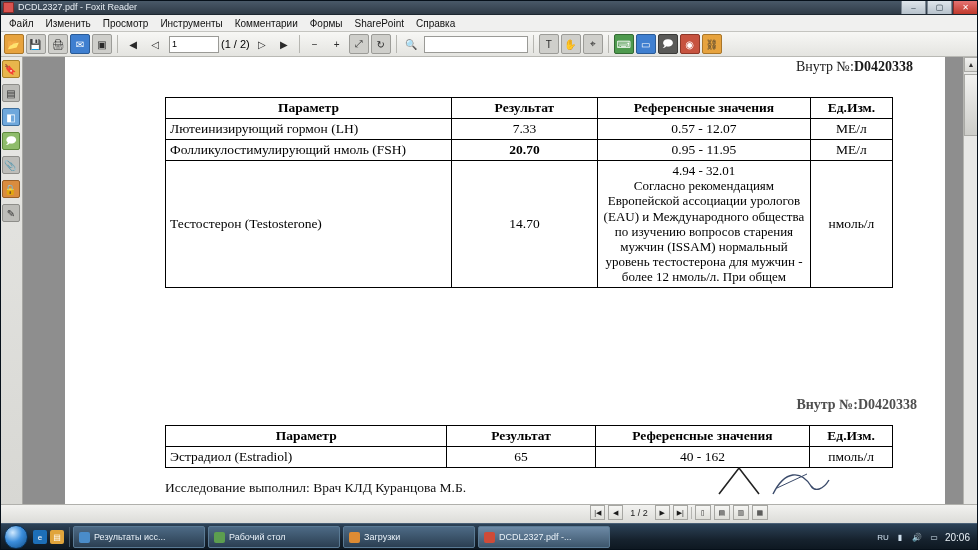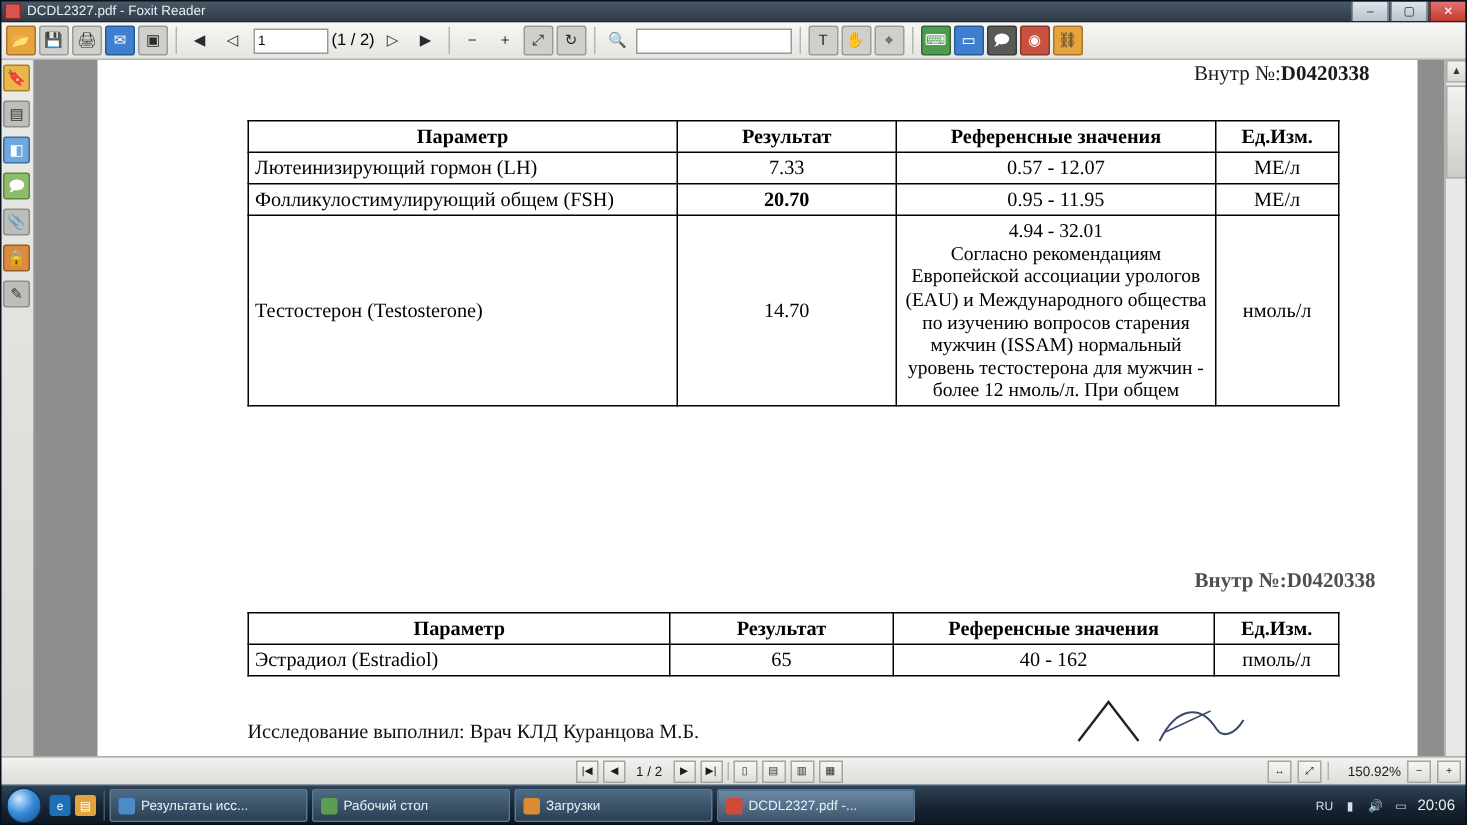--- a/index.html
+++ b/index.html
@@ -142,21 +142,21 @@
   }
   .vsbtn{width:13px;height:13px;background:linear-gradient(#f2f2f0,#d9d9d5);
     border:1px solid #a9a9a5;font-size:7px;display:flex;align-items:center;justify-content:center;color:#333;}
   .vthumb{width:12px;height:60px;background:linear-gradient(#f2f2f0,#cdcdc9);
     border:1px solid #a9a9a5;margin-top:2px;}
 
   
   .statusbar{
     height:18px;background:linear-gradient(#f2f2f0,#dcdcd8);
     border-top:1px solid #b0b0ac;display:flex;align-items:center;
-    font-size:9px;color:#1b1b1b;padding:0 4px;gap:3px;
+    font-size:9px;color:#1b1b1b;padding:0 4px;gap:3px;flex-direction:column;
   }
   .sb-left{display:flex;align-items:center;gap:3px;flex:0 0 auto;margin-left:380px;}
   .navbtn{
     width:13px;height:13px;background:linear-gradient(#f6f6f4,#dedeD9);
     border:1px solid #a6a6a2;font-size:7px;display:flex;align-items:center;justify-content:center;
   }
   .pagecount{margin:0 4px;}
   .sb-right{margin-left:auto;display:flex;align-items:center;gap:4px;}
   .zoomfield{min-width:44px;text-align:right;}
   .viewbtn{
@@ -215,20 +215,30 @@
   <div class="titlebar">
     <span class="tb-icon"></span>
     <span class="tb-title">DCDL2327.pdf - Foxit Reader</span>
     <div class="winbtns">
       <div class="winbtn">–</div>
       <div class="winbtn">▢</div>
       <div class="winbtn close">✕</div>
     </div>
   </div>
 
+  <div class="menubar">
+    <span class="mi">Файл</span>
+    <span class="mi">Изменить</span>
+    <span class="mi">Просмотр</span>
+    <span class="mi">Инструменты</span>
+    <span class="mi">Комментарии</span>
+    <span class="mi">Формы</span>
+    <span class="mi">SharePoint</span>
+    <span class="mi">Справка</span>
+  </div>
 
   <div class="toolbar">
     <div class="tbtn sq">📂</div>
     <div class="tbtn gray">💾</div>
     <div class="tbtn gray">🖨</div>
     <div class="tbtn blue">✉</div>
     <div class="tbtn gray">▣</div>
     <div class="sep"></div>
     <div class="tbtn">◀</div>
     <div class="tbtn">◁</div>
@@ -289,21 +299,21 @@
             </tr>
           </thead>
           <tbody>
             <tr>
               <td class="c-param">Лютеинизирующий гормон (LH)</td>
               <td class="c-res">7.33</td>
               <td class="c-ref">0.57 - 12.07</td>
               <td class="c-un">МЕ/л</td>
             </tr>
             <tr>
-              <td class="c-param">Фолликулостимулирующий общем (FSH)</td>
+              <td class="c-param">Фолликулостимулирующий нмоль (FSH)</td>
               <td class="c-res bold">20.70</td>
               <td class="c-ref">0.95 - 11.95</td>
               <td class="c-un">МЕ/л</td>
             </tr>
             <tr>
               <td class="c-param">Тестостерон (Testosterone)</td>
               <td class="c-res">14.70</td>
               <td class="c-ref ref-long" style="white-space:pre-line;">4.94 - 32.01
 Согласно рекомендациям Европейской ассоциации урологов (EAU) и Международного общества по изучению вопросов старения мужчин (ISSAM) нормальный уровень тестостерона для мужчин - более 12 нмоль/л. При общем</td>
               <td class="c-un">нмоль/л</td>

